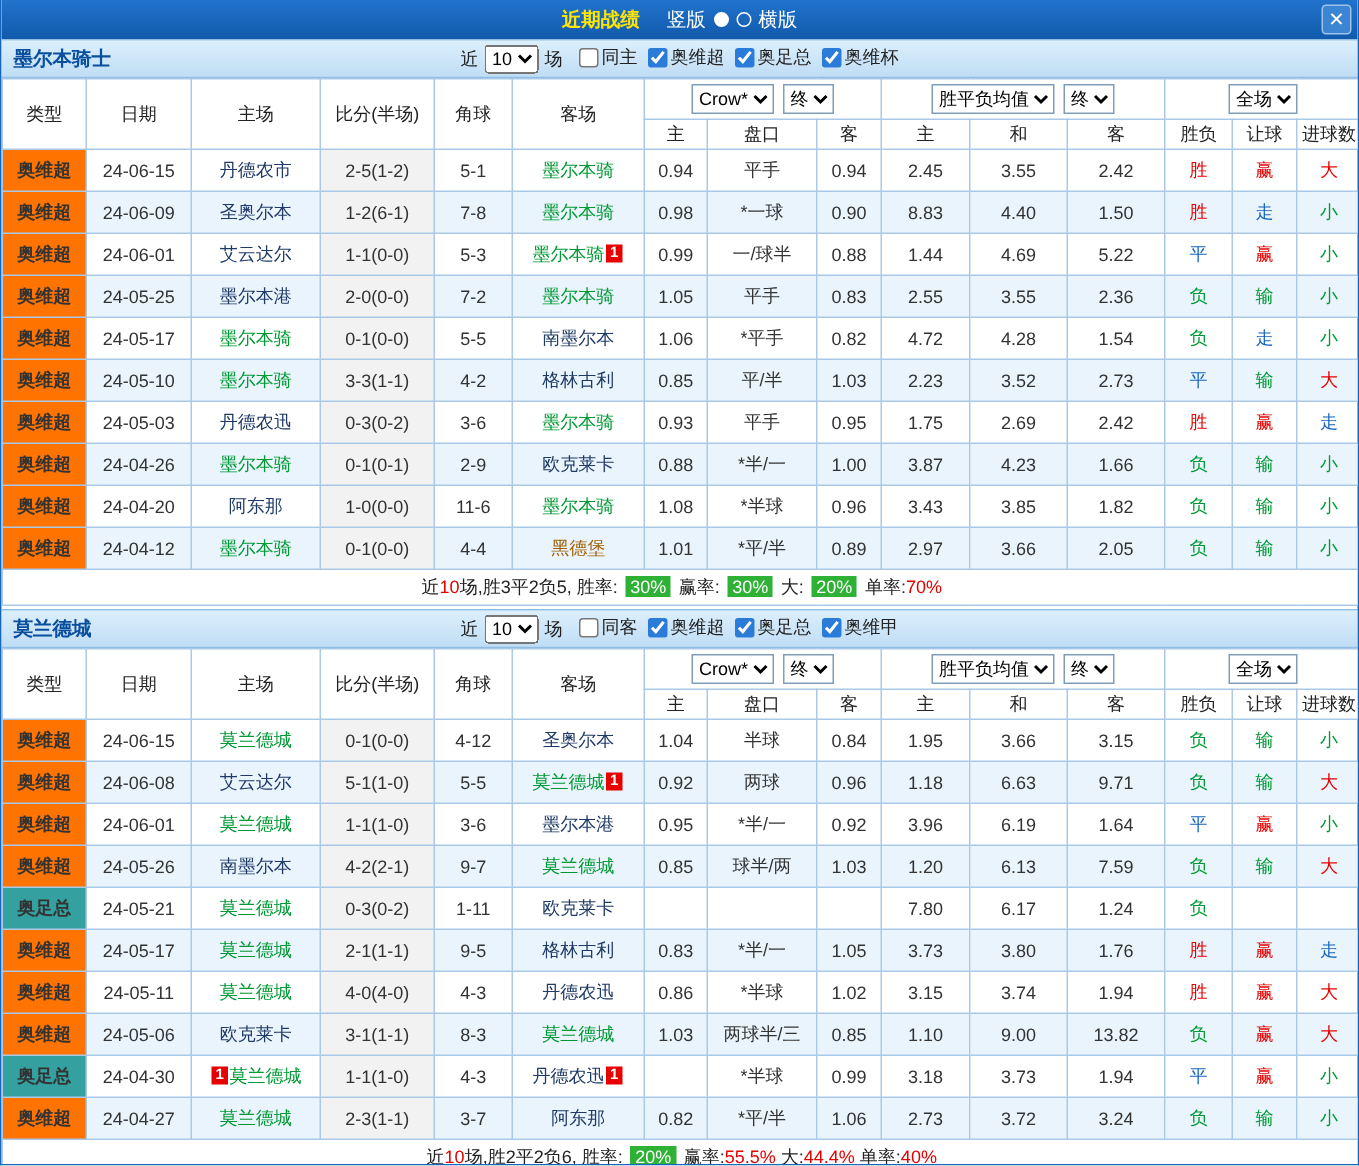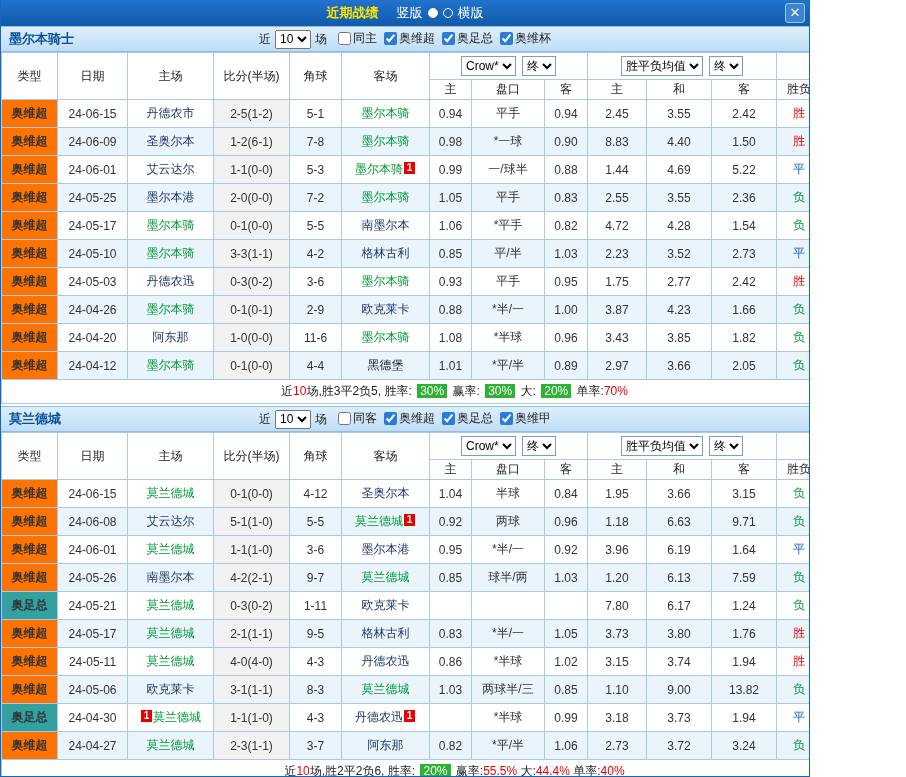--- a/index.html
+++ b/index.html
@@ -1,18 +1,18 @@
 <!DOCTYPE html>
 <html><head>
 <meta charset="utf-8">
 <style>
   * { margin:0; padding:0; box-sizing:border-box; }
   html,body { background:#fff; }
   body { width:906px; font-family:"Liberation Sans","DejaVu Sans",sans-serif; font-size:12px; }
-  .page { width:810px; height:777px; border-left:1px solid #1666bb; border-right:1px solid #1666bb; border-bottom:1px solid #1666bb; overflow:hidden; background:#fff; }
+  .page { width:906px; height:777px; border-left:1px solid #1666bb; border-right:1px solid #1666bb; border-bottom:1px solid #1666bb; overflow:hidden; background:#fff; }
 
   
   .topbar { height:26px; background:linear-gradient(#2173cd,#115aab); display:flex; align-items:center; justify-content:center; position:relative; color:#fff; font-size:13px; }
   .topbar .title { color:#ffe400; font-weight:bold; margin-right:18px; }
   .radio-group { display:inline-flex; align-items:center; gap:5px; }
   .radio { display:inline-block; width:10px; height:10px; border:1px solid #fff; border-radius:50%; }
   .radio.on { background:#fff; }
   .close-btn { position:absolute; right:4px; top:3px; width:20px; height:20px; background:#3c85d2; border:1px solid #9cc3ec; border-radius:3px; color:#fff; text-align:center; line-height:17px; font-size:13px; cursor:pointer; }
 
   
@@ -236,21 +236,21 @@
             <td class="type" style="background: rgb(255, 115, 0);">奥维超</td>
             <td>24-05-03</td>
             <td><span style="color: rgb(31, 58, 102);">丹德农迅</span></td>
             <td class="score">0-3(0-2)</td>
             <td>3-6</td>
             <td><span style="color: rgb(0, 153, 51);">墨尔本骑</span></td>
             <td class="odds">0.93</td>
             <td class="handi">平手</td>
             <td class="odds">0.95</td>
             <td class="blue">1.75</td>
-            <td class="blue">2.77</td>
+            <td class="blue">2.69</td>
             <td class="blue">2.42</td>
             <td style="color: rgb(230, 0, 0);">胜</td>
             <td style="color: rgb(230, 0, 0);">赢</td>
             <td style="color: rgb(21, 101, 192);">走</td>
           </tr>
           <tr>
             <td class="type" style="background: rgb(255, 115, 0);">奥维超</td>
             <td>24-04-26</td>
             <td><span style="color: rgb(0, 153, 51);">墨尔本骑</span></td>
             <td class="score">0-1(0-1)</td>
@@ -282,21 +282,21 @@
             <td style="color: rgb(0, 153, 51);">负</td>
             <td style="color: rgb(0, 153, 51);">输</td>
             <td style="color: rgb(0, 153, 51);">小</td>
           </tr>
           <tr>
             <td class="type" style="background: rgb(255, 115, 0);">奥维超</td>
             <td>24-04-12</td>
             <td><span style="color: rgb(0, 153, 51);">墨尔本骑</span></td>
             <td class="score">0-1(0-0)</td>
             <td>4-4</td>
-            <td><span style="color: #0f172a;">黑德堡</span></td>
+            <td><span style="color: #a16207;">黑德堡</span></td>
             <td class="odds">1.01</td>
             <td class="handi">*平/半</td>
             <td class="odds">0.89</td>
             <td class="blue">2.97</td>
             <td class="blue">3.66</td>
             <td class="blue">2.05</td>
             <td style="color: rgb(0, 153, 51);">负</td>
             <td style="color: rgb(0, 153, 51);">输</td>
             <td style="color: rgb(0, 153, 51);">小</td>
           </tr>

